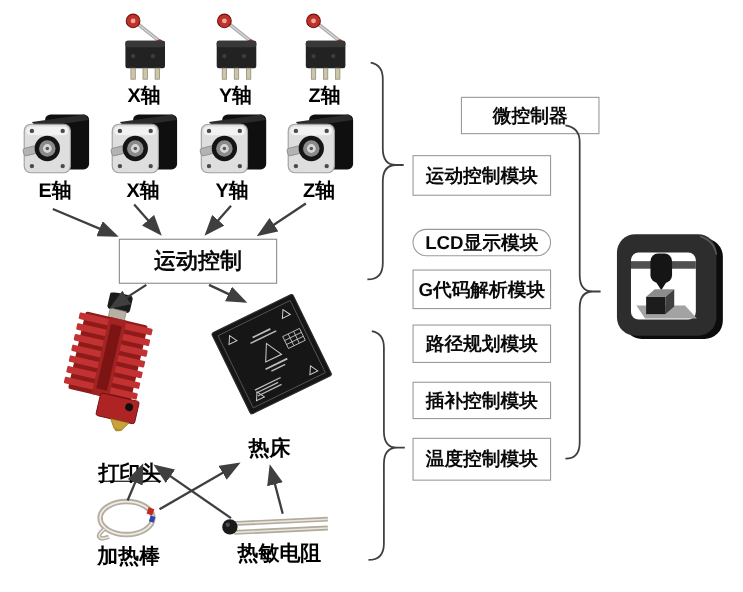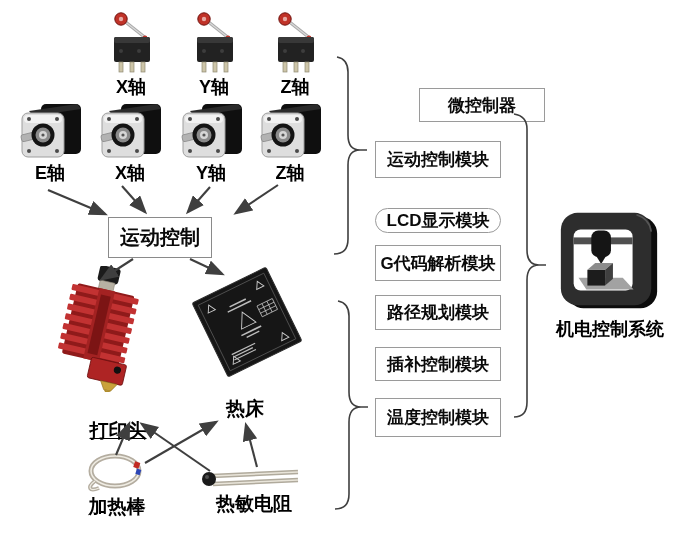--- a/index.html
+++ b/index.html
@@ -9,21 +9,21 @@
   }
   .abs{position:absolute;}
   .lbl{position:absolute;text-align:center;font-weight:700;font-size:18px;line-height:20px;color:#000;white-space:nowrap;}
   .comp-lbl{position:absolute;text-align:center;font-weight:700;font-size:19px;line-height:21px;color:#000;white-space:nowrap;}
   .module-box{
     position:absolute;left:375px;width:126px;background:#fff;border:1.5px solid #9a9a9a;
     display:flex;align-items:center;justify-content:center;
     font-size:17px;font-weight:600;color:#0a0a0a;white-space:nowrap;box-sizing:border-box;
   }
   .mc-box{
-    position:absolute;left:108px;top:217px;width:104px;height:41px;background:#fff;border:1.5px solid #8a8a8a;
+    position:absolute;left:108px;top:217px;width:144px;height:41px;background:#fff;border:1.5px solid #8a8a8a;
     display:flex;align-items:center;justify-content:center;font-size:20px;font-weight:600;color:#0a0a0a;box-sizing:border-box;
   }
   svg{display:block;}
   #overlay{position:absolute;left:0;top:0;pointer-events:none;}
 </style>
 </head>
 <body>
 
 <div id="canvas">
 
@@ -206,21 +206,20 @@
     <path d="M80,10 Q93,14 95,27" fill="none" stroke="#565656" stroke-width="1.6"></path>
     <rect x="16" y="25" width="60" height="62" rx="7" fill="#ffffff"></rect>
     <polygon points="21,74 66,74 77,86 29,86" fill="#a2a2a2"></polygon>
     <rect x="16" y="33" width="60" height="7" fill="#4f4f4f"></rect>
     <rect x="34" y="26" width="20" height="27" rx="7" fill="#151515"></rect>
     <polygon points="39,52 49,52 44,60" fill="#151515"></polygon>
     <polygon points="30,66 48,66 56,59 38,59" fill="#8c8c8c"></polygon>
     <rect x="30" y="66" width="18" height="16" fill="#1c1c1c"></rect>
     <polygon points="48,66 56,59 56,75 48,82" fill="#404040"></polygon>
   </svg>
-  <div class="lbl" style="left:552px;top:319px;width:116px;">机电控制系统</div>
 
   <svg id="overlay" width="675" height="538" viewBox="0 0 675 538">
     <g stroke="#3f3f3f" stroke-width="2.1" fill="none">
 
       <line x1="48" y1="190" x2="105" y2="214" marker-end="url(#ah)"></line>
       <line x1="122" y1="186" x2="145" y2="212" marker-end="url(#ah)"></line>
       <line x1="210" y1="187" x2="188" y2="212" marker-end="url(#ah)"></line>
       <line x1="278" y1="185" x2="236" y2="213" marker-end="url(#ah)"></line>
 
       <line x1="133" y1="259" x2="102" y2="279" marker-end="url(#ah)"></line>

